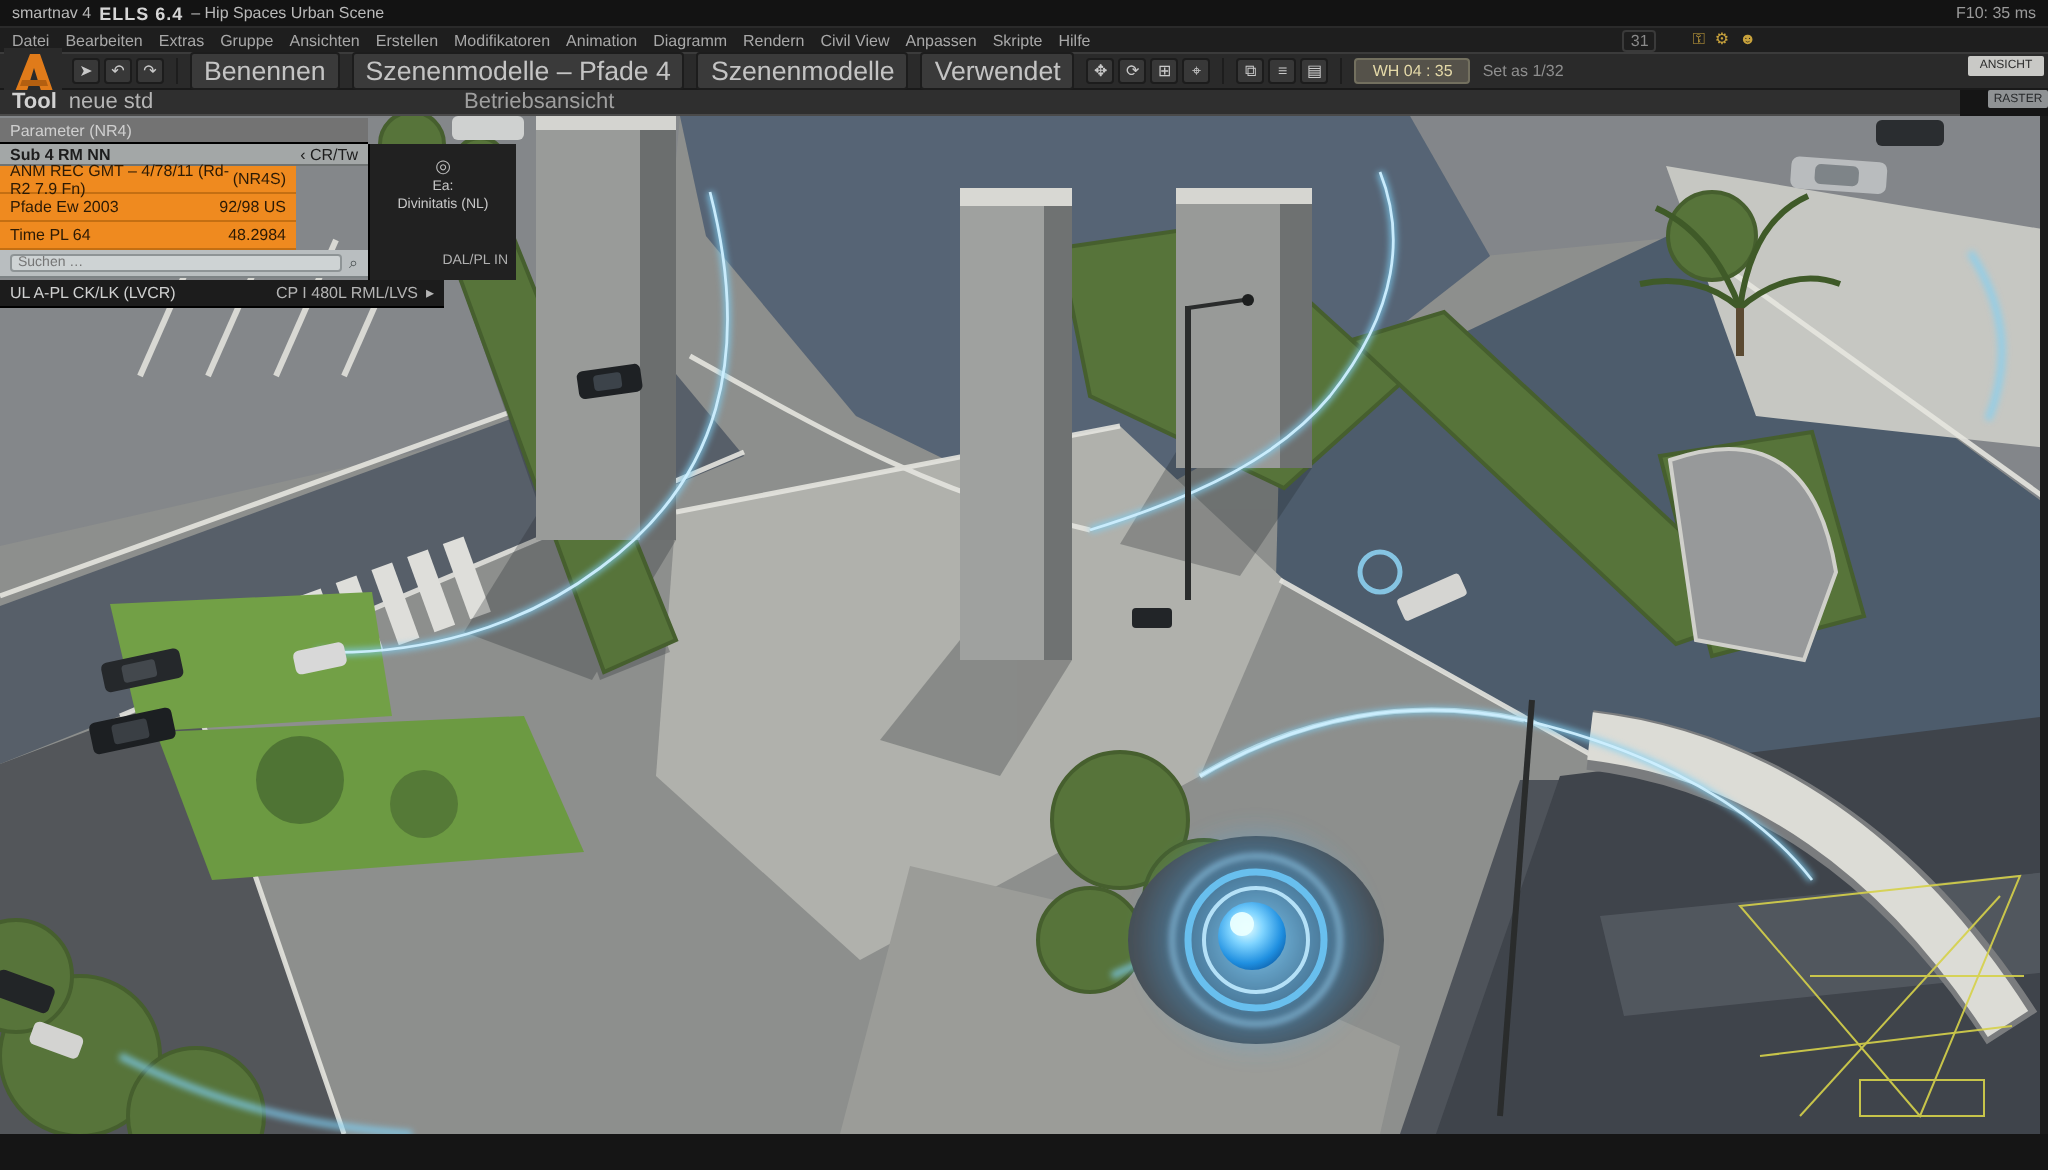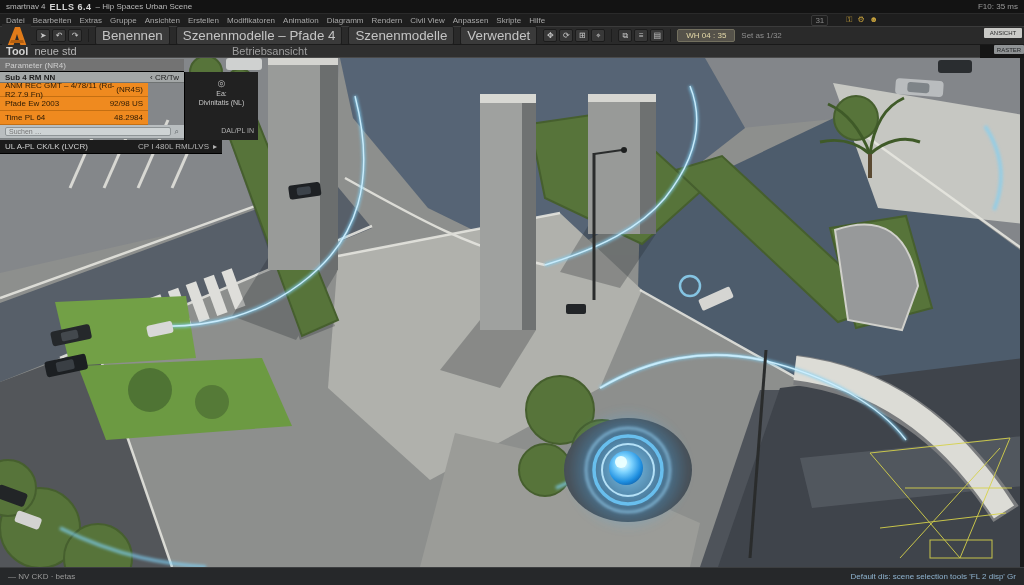--- a/index.html
+++ b/index.html
@@ -395,18 +395,14 @@
       <span class="ps-icon">◎</span>
       <span class="ps-line">Ea:</span>
       <span class="ps-line">Divinitatis (NL)</span>
       <span class="ps-val">DAL/PL IN</span>
     </div>
   </div>
 
   <div class="ov-btn1">ANSICHT</div>
   <div class="ov-btn2">RASTER</div>
 
-  <div class="statusbar">
-    <span>— NV CKD · betas</span>
-    <span class="sb-right">Default dis: scene selection tools 'FL 2 disp' Gr</span>
-  </div>
 
 </div>
 
 </body></html>

